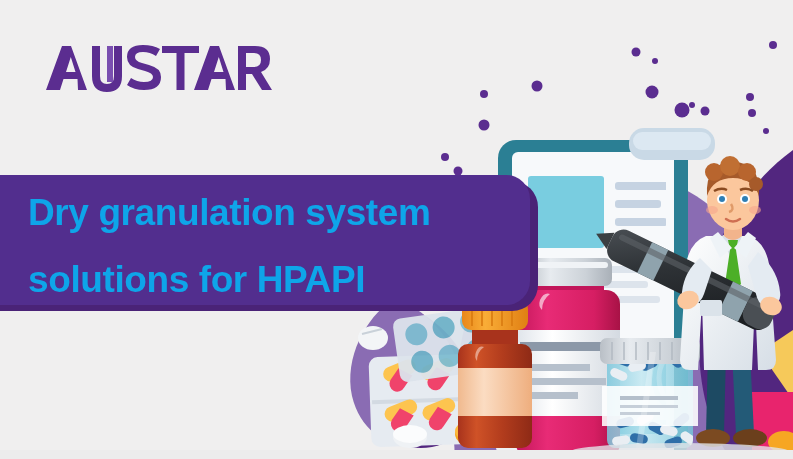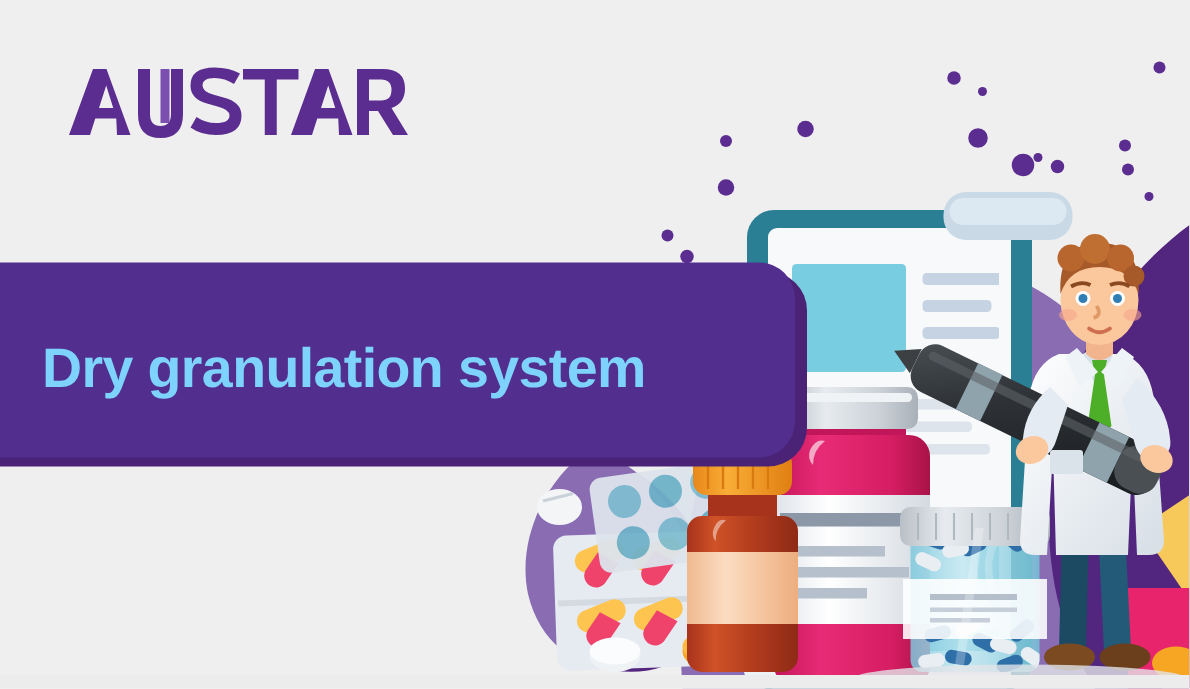--- a/index.html
+++ b/index.html
@@ -39,21 +39,21 @@
   #title-card {
     position:absolute; left:0; top:0;
     width:100%; height:100%;
     background:#522e8e;
     border-radius:0 24px 24px 0;
     display:flex; flex-direction:column;
     justify-content:center;
     padding-left:38px;
   }
   .title-line {
-    color:#7dd3fc;
+    color:#0ea5e9;
     font-size:37px;
     font-weight:bold;
     line-height:1.46;
     letter-spacing:-0.4px;
     white-space:nowrap;
     margin-top:13px;
   }
 </style>
 </head>
 <body>
@@ -383,16 +383,17 @@
 
         <path d="M194,2 h17 q15,0 15,13 q0,10 -9,13 l11,18 h-10 l-10,-16 h-6 v16 h-8 z M202,9 v14 h8 q7,0 7,-7 q0,-7 -7,-7 z"></path>
       </g>
     </svg>
   </div>
 
   <div id="title-plate">
     <div id="title-shadow"></div>
     <div id="title-card">
       <div class="title-line">Dry granulation system</div>
+      <div class="title-line">solutions for HPAPI</div>
     </div>
   </div>
 
 </div>
 
 </body></html>

